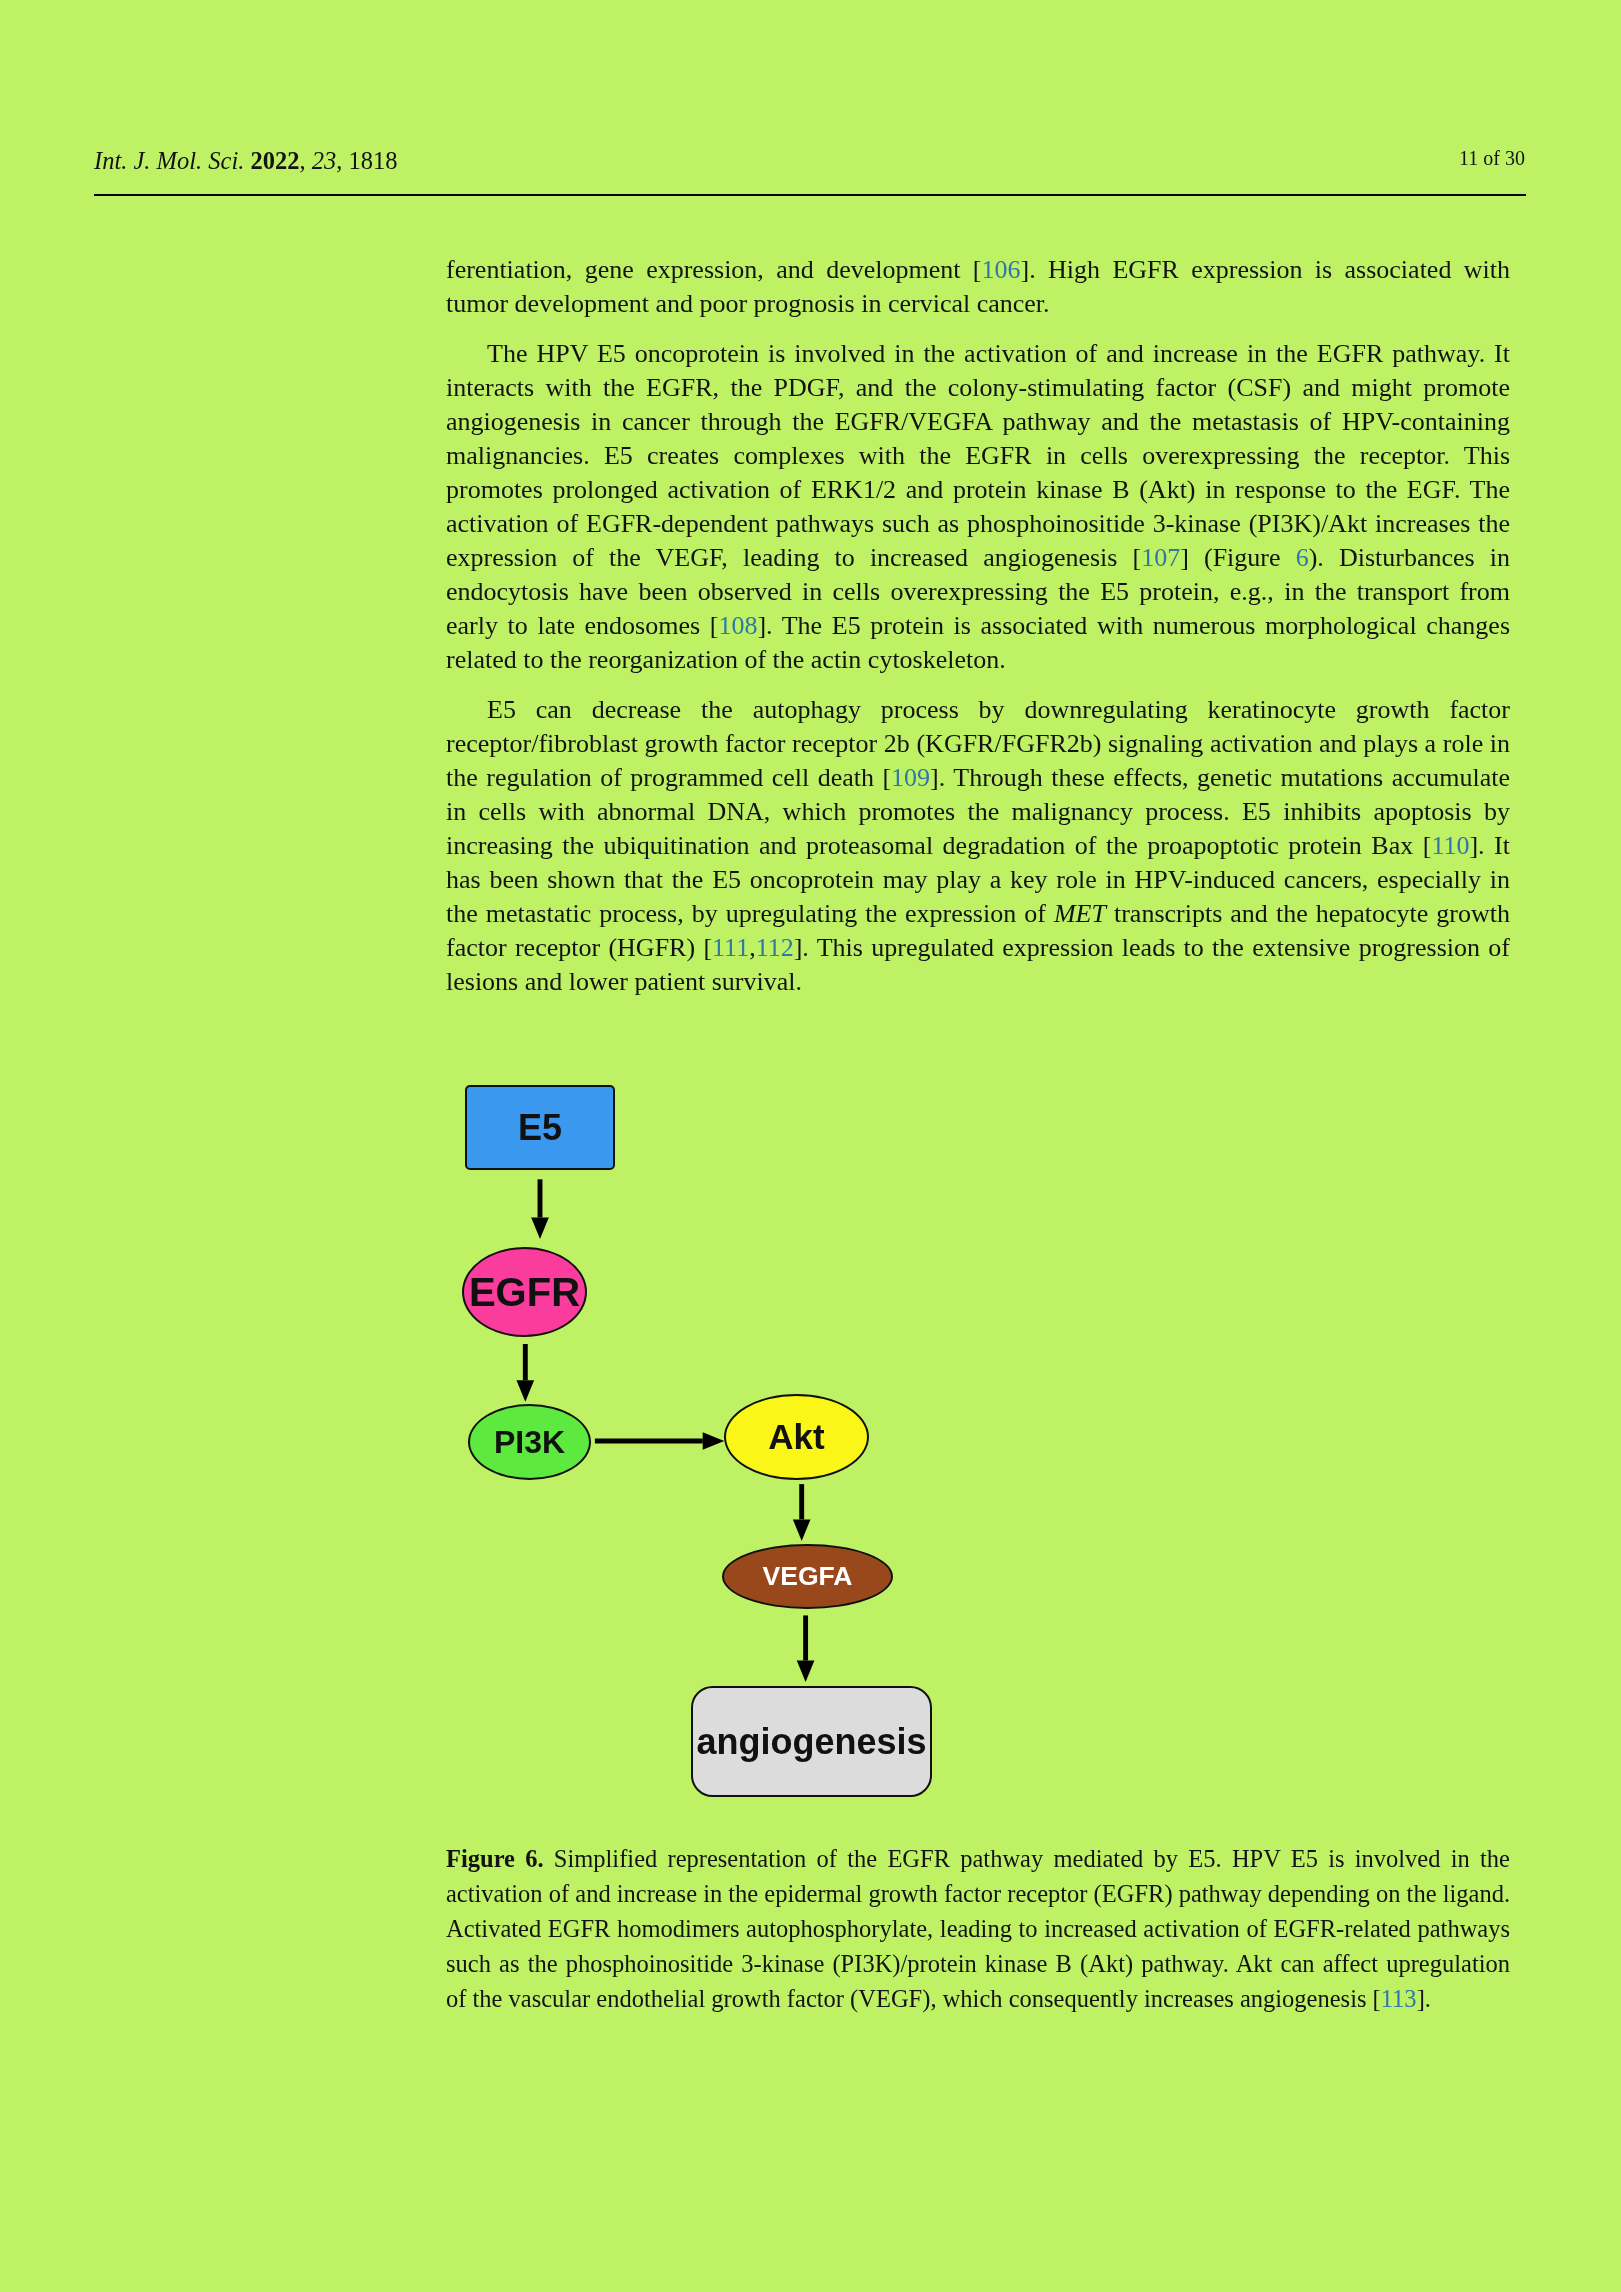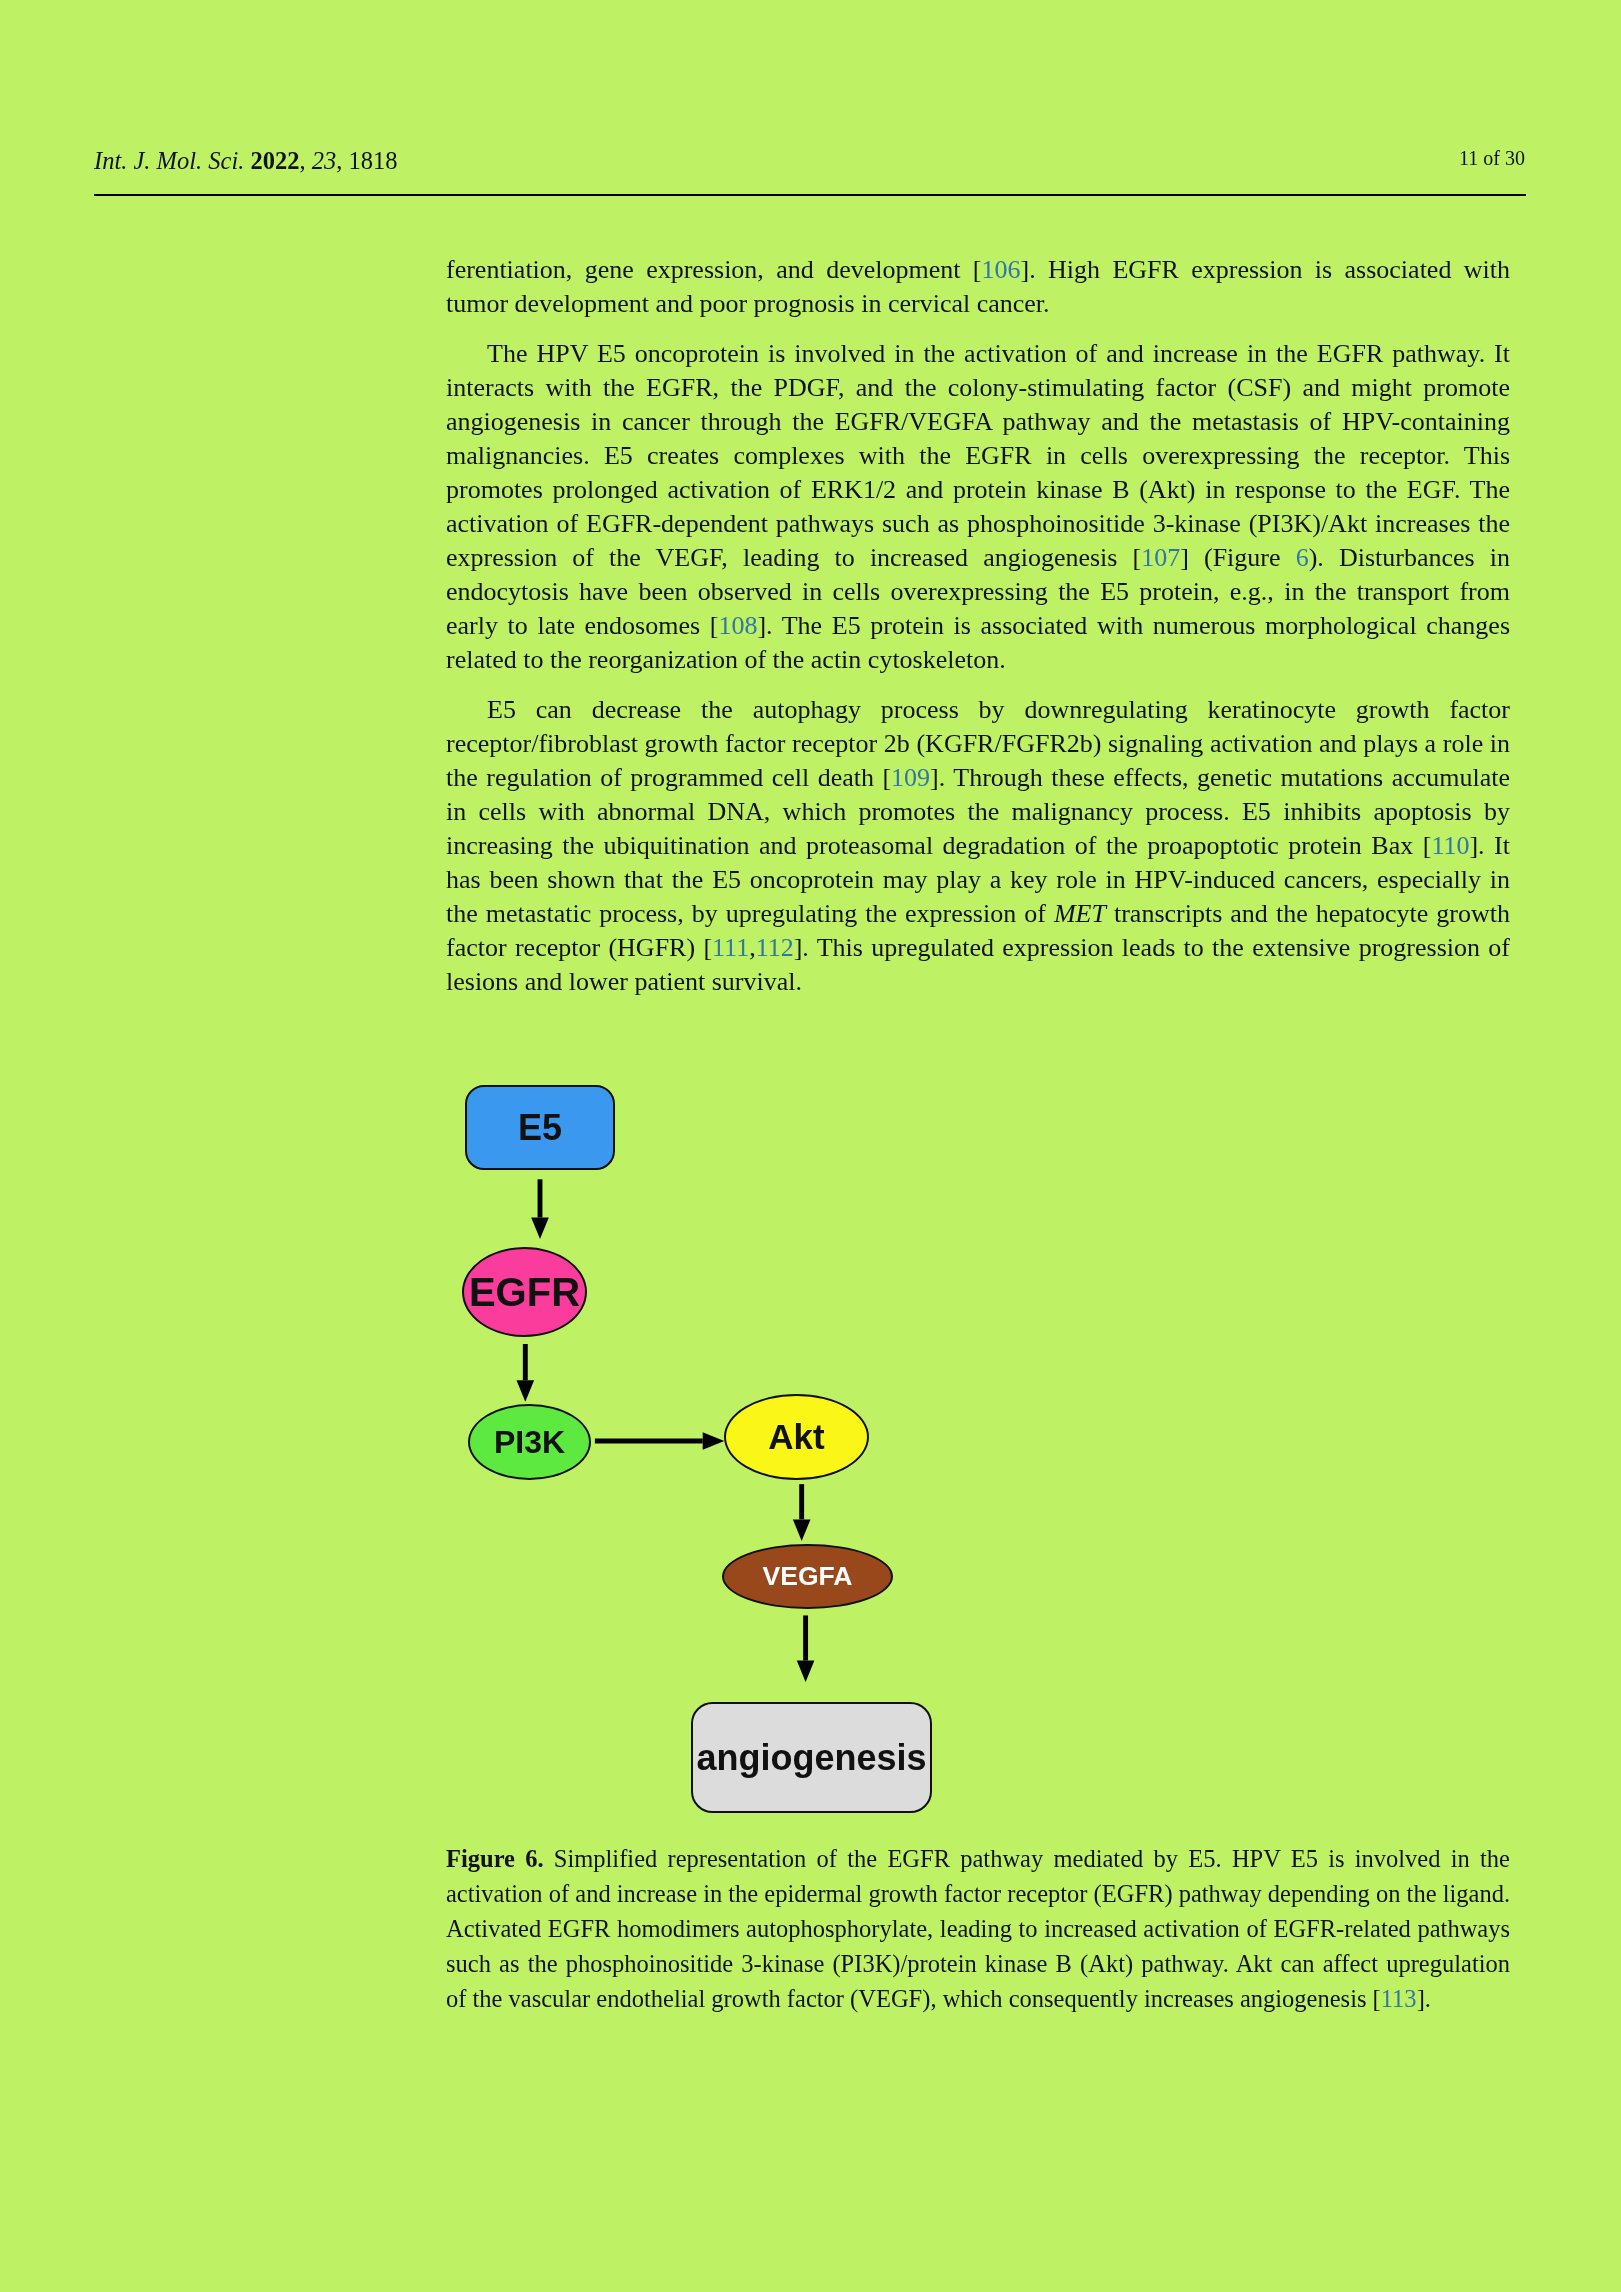--- a/index.html
+++ b/index.html
@@ -31,26 +31,26 @@
   .bd   { font-weight: 700; }
 
   
   .figure { position: absolute; left: 0; top: 0; width: 1621px; height: 2293px; pointer-events: none; }
   .figure svg { position: absolute; left: 0; top: 0; }
   .node {
     position: absolute; display: flex; align-items: center; justify-content: center;
     font-family: "Liberation Sans", sans-serif; font-weight: 700;
     border: 2.9px solid #111; box-sizing: border-box; color: #111;
   }
-  .node-e5           { left: 465px; top: 1085px; width: 150px; height: 85px;  border-radius: 19px; font-size: 36px; }
+  .node-e5           { left: 465px; top: 1085px; width: 150px; height: 85px;  border-radius: 5px; font-size: 36px; }
   .node-egfr         { left: 462px; top: 1247px; width: 125px; height: 90px;  border-radius: 50%;  font-size: 40px; }
   .node-pi3k         { left: 468px; top: 1404px; width: 123px; height: 76px;  border-radius: 50%;  font-size: 32px; }
   .node-akt          { left: 724px; top: 1394px; width: 145px; height: 86px;  border-radius: 50%;  font-size: 35px; }
   .node-vegf         { left: 722px; top: 1544px; width: 171px; height: 65px;  border-radius: 50%;  font-size: 26.5px; color: #ffffff; }
-  .node-angiogenesis { left: 691px; top: 1686px; width: 241px; height: 111px; border-radius: 21.6px; font-size: 36px; margin-top: 16px; }
+  .node-angiogenesis { left: 691px; top: 1686px; width: 241px; height: 111px; border-radius: 21.6px; font-size: 36px; }
 
   
   .caption {
     position: absolute; left: 446px; top: 1841px; width: 1064px;
     font-size: 24.5px; line-height: 35px; text-align: justify;
   }
 </style>
 </head>
 <body>
 

